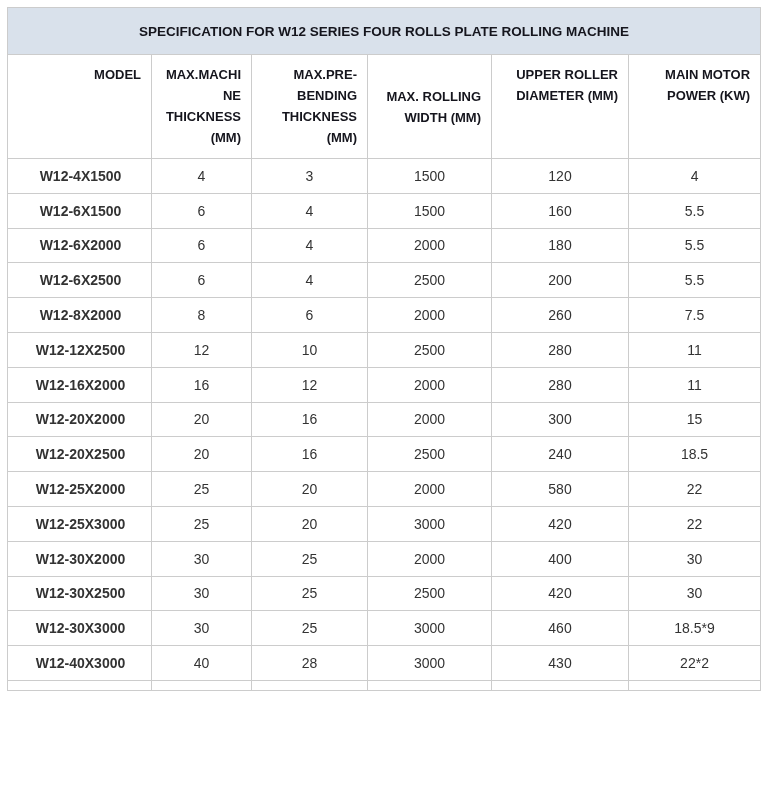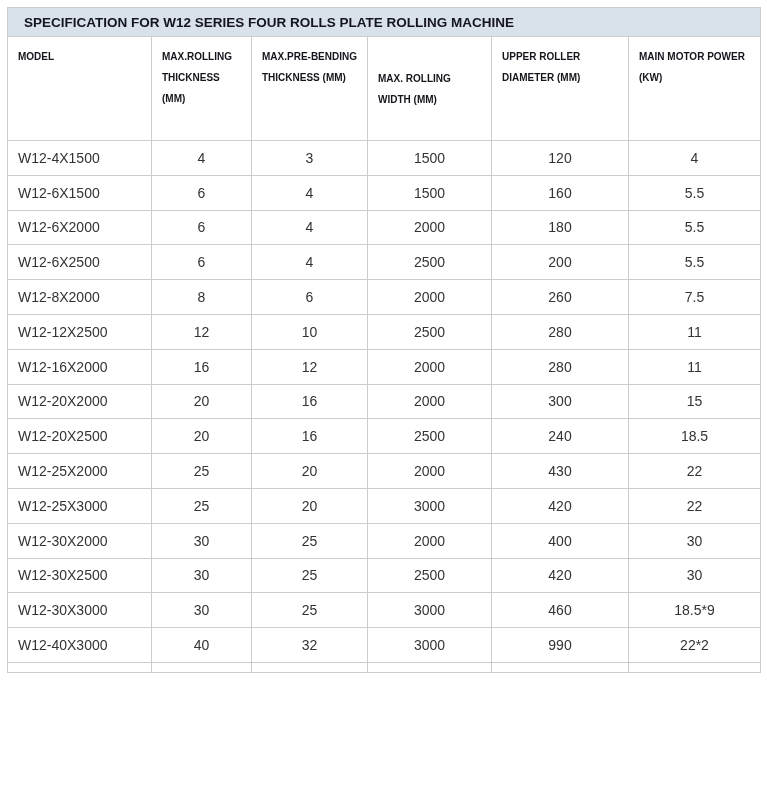--- a/index.html
+++ b/index.html
@@ -28,55 +28,55 @@
   table.spec-table {
     border-collapse: collapse;
     table-layout: fixed;
     width: 753px;
   }
   .spec-table th, .spec-table td {
     border: 1px solid var(--border);
     box-sizing: border-box;
   }
   .title-bar {
-    height: 29px;
+    height: 47px;
     background: var(--title-bar-bg);
     color: var(--header-text);
     font-size: 13.5px;
     font-weight: bold;
-    text-align: left;
+    text-align: center;
     vertical-align: middle;
-    padding-left: 16px;
   }
   #header-row th {
     height: 104px;
     padding: 9px 10px 8px 10px;
     vertical-align: top;
-    text-align: left;
-    font-size: 10px;
+    text-align: right;
+    font-size: 13px;
     font-weight: bold;
     line-height: 21px;
     color: var(--header-text);
     overflow-wrap: break-word;
     word-wrap: break-word;
   }
   #header-row th:nth-child(4) { vertical-align: middle; }
   .spec-table td {
     height: 34.8px;
     font-size: 14px;
     color: var(--cell-text);
     text-align: center;
     vertical-align: middle;
     padding: 0 8px;
     overflow: hidden;
     white-space: nowrap;
   }
   .spec-table td:first-child {
-    text-align: left;
+    text-align: center;
     padding-left: 10px;
+    font-weight: bold;
   }
   .partial-row td { height: 10px; }
 </style>
 </head>
 <body>
 
 <div class="page">
   <table class="spec-table">
     <colgroup>
       <col style="width:144px">
@@ -85,21 +85,21 @@
       <col style="width:124px">
       <col style="width:137px">
       <col style="width:132px">
     </colgroup>
     <thead>
       <tr>
         <th class="title-bar" colspan="6">SPECIFICATION FOR W12 SERIES FOUR ROLLS PLATE ROLLING MACHINE</th>
       </tr>
       <tr id="header-row">
           <th>MODEL</th>
-          <th>MAX.ROLLING THICKNESS (MM)</th>
+          <th>MAX.MACHINE THICKNESS (MM)</th>
           <th>MAX.PRE-BENDING THICKNESS (MM)</th>
           <th>MAX. ROLLING WIDTH (MM)</th>
           <th>UPPER ROLLER DIAMETER (MM)</th>
           <th>MAIN MOTOR POWER (KW)</th>
         </tr>
     </thead>
     <tbody id="table-body">
         <tr>
           <td>W12-4X1500</td>
           <td>4</td>
@@ -170,21 +170,21 @@
           <td>16</td>
           <td>2500</td>
           <td>240</td>
           <td>18.5</td>
         </tr>
         <tr>
           <td>W12-25X2000</td>
           <td>25</td>
           <td>20</td>
           <td>2000</td>
-          <td>430</td>
+          <td>580</td>
           <td>22</td>
         </tr>
         <tr>
           <td>W12-25X3000</td>
           <td>25</td>
           <td>20</td>
           <td>3000</td>
           <td>420</td>
           <td>22</td>
         </tr>
@@ -208,23 +208,23 @@
           <td>W12-30X3000</td>
           <td>30</td>
           <td>25</td>
           <td>3000</td>
           <td>460</td>
           <td>18.5*9</td>
         </tr>
         <tr>
           <td>W12-40X3000</td>
           <td>40</td>
-          <td>32</td>
+          <td>28</td>
           <td>3000</td>
-          <td>990</td>
+          <td>430</td>
           <td>22*2</td>
         </tr>
         <tr class="partial-row">
           <td></td>
           <td></td>
           <td></td>
           <td></td>
           <td></td>
           <td></td>
         </tr>

